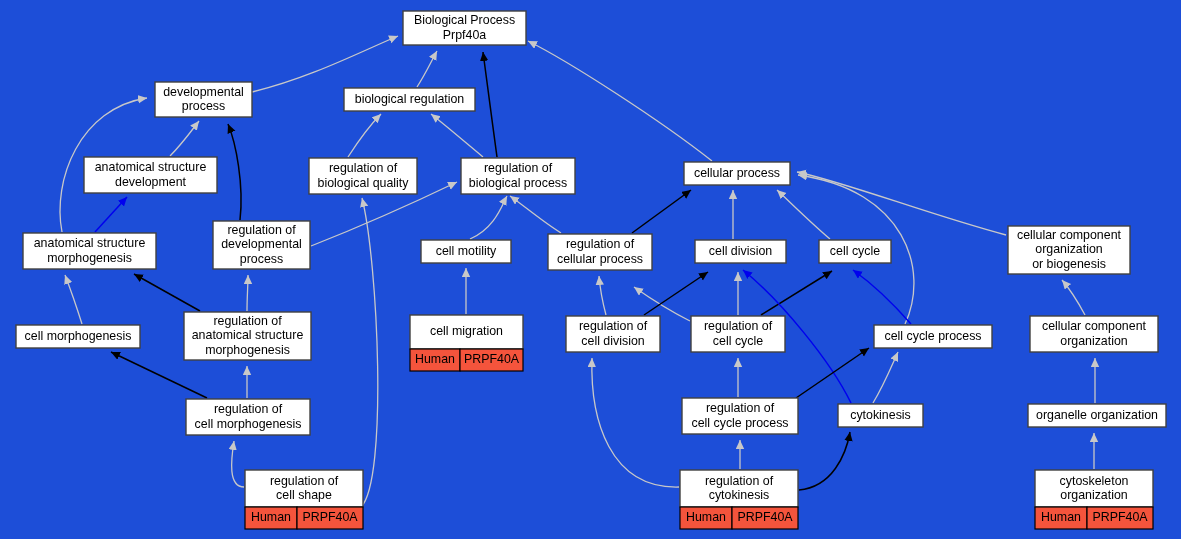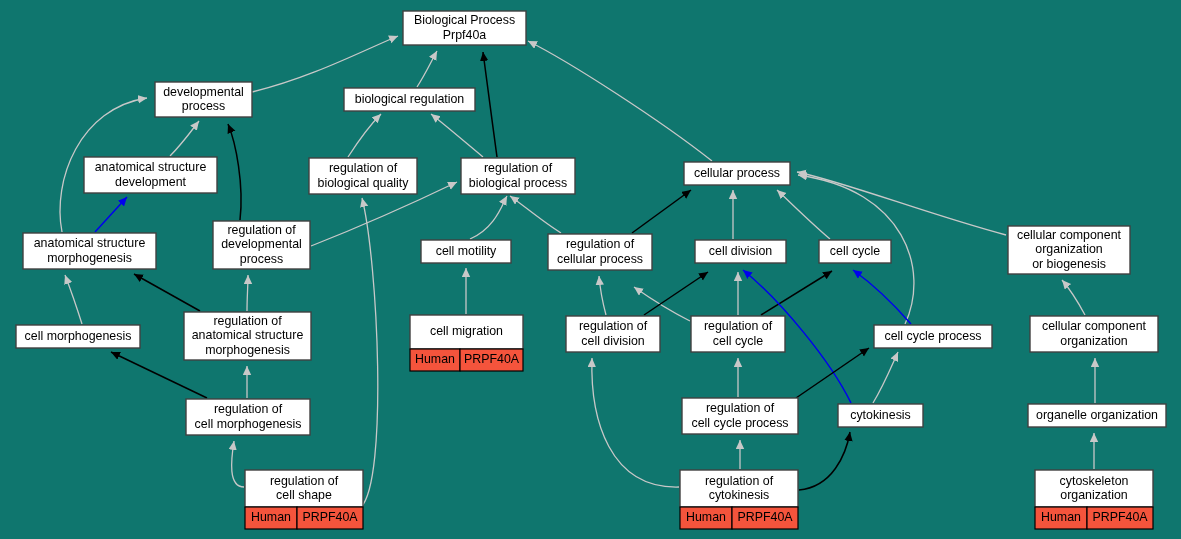--- a/index.html
+++ b/index.html
@@ -7,21 +7,21 @@
     padding: 0;
     background: #ffffff;
   }
   body {
     font-family: "Liberation Sans", sans-serif;
   }
   #graph-root {
     position: relative;
     width: 1181px;
     height: 539px;
-    background: #0f766e;
+    background: #1d4ed8;
     overflow: hidden;
   }
   svg#dag {
     position: absolute;
     left: 0;
     top: 0;
     width: 1181px;
     height: 539px;
   }
   .node-box {

